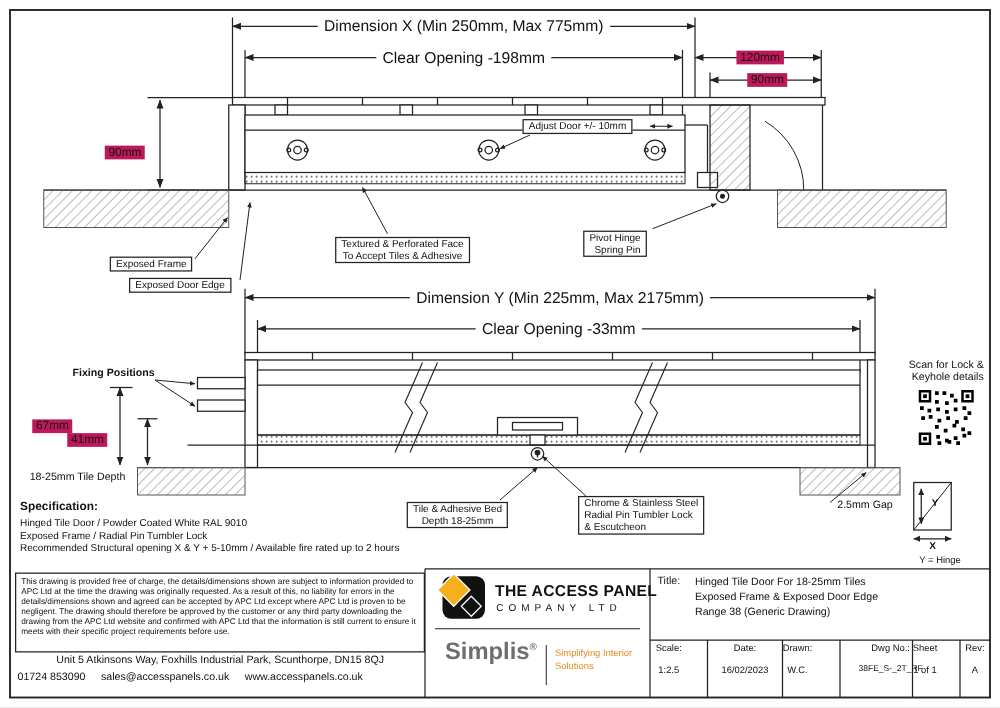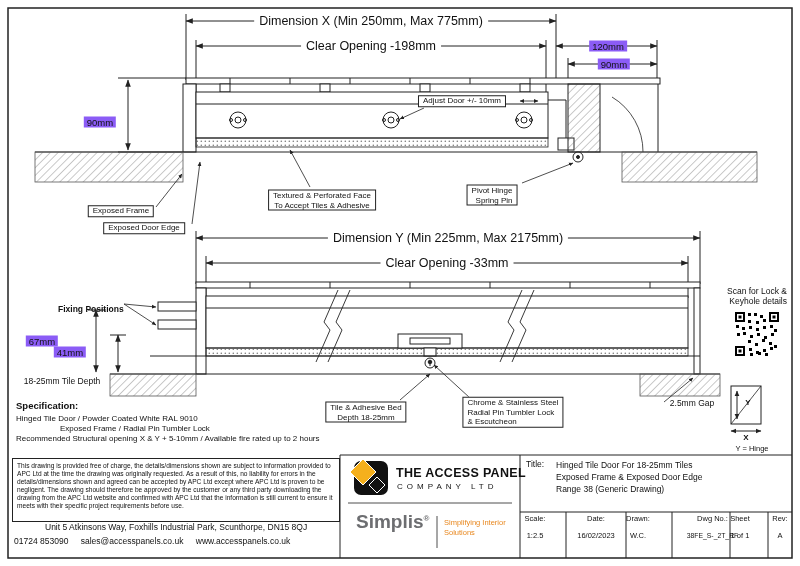--- a/index.html
+++ b/index.html
@@ -2,21 +2,21 @@
 <html><head>
 <meta charset="utf-8">
 <style>
   html,body{margin:0;padding:0;background:#d9d9d9;font-family:"Liberation Sans",sans-serif;}
   .page{position:relative;width:800px;height:566px;background:#ffffff;overflow:hidden;color:#111;}
   svg.lines{position:absolute;left:0;top:0;}
   .t{position:absolute;white-space:nowrap;color:#111;}
   .c{transform:translate(-50%,-50%);}
   .ch{transform:translate(-50%,0);}
   .dimtxt{font-size:12.5px;background:#fff;padding:0 5px;}
-  .dimsm{font-size:9.5px;background:#8b5cf6;padding:0 3px;}
+  .dimsm{font-size:9.5px;background:#be185d;padding:0 3px;}
   .ann{font-size:8px;line-height:9.5px;text-align:center;}
   .box{border:1px solid #222;background:#fff;padding:0 4px;}
   .plain{font-size:8.5px;}
   .bold{font-weight:bold;}
   .spec-line{position:absolute;left:16px;font-size:8px;}
   .disclaimer{position:absolute;left:12px;top:458px;width:318px;height:56px;border:1px solid #222;
               padding:3px 4px;font-size:6.6px;line-height:8.1px;overflow:hidden;}
   .addr{font-size:8.5px;}
   .meta-col{position:absolute;top:514px;text-align:center;font-size:7.5px;line-height:9px;}
   .meta-col .val{margin-top:8px;}
@@ -247,21 +247,21 @@
   <div>Pivot Hinge</div>
   <div>Spring Pin</div>
 </div>
 
 <div class="t c ann box" style="left:121px;top:211px;">Exposed Frame</div>
 <div class="t c ann box" style="left:144px;top:228px;">Exposed Door Edge</div>
 
 <div class="t c dimtxt" style="left:448px;top:238px;">Dimension Y (Min 225mm, Max 2175mm)</div>
 <div class="t c dimtxt" style="left:447px;top:263px;">Clear Opening -33mm</div>
 
-<div class="t plain bold" style="left:58px;top:304px;">Fixing Positions</div>
+<div class="t plain bold" style="left:58px;top:293px;">Fixing Positions</div>
 <div class="t c dimsm" style="left:42px;top:341px;">67mm</div>
 <div class="t c dimsm" style="left:70px;top:352px;">41mm</div>
 <div class="t c plain" style="left:62px;top:381px;">18-25mm Tile Depth</div>
 
 <div class="t c ann box" style="left:366px;top:412px;">
   <div>Tile &amp; Adhesive Bed</div>
   <div>Depth 18-25mm</div>
 </div>
 
 <div class="t c ann box" style="left:513px;top:412px;text-align:left;">
@@ -275,21 +275,21 @@
 <div class="t ch" style="left:757px;top:286px;font-size:8.5px;line-height:10px;text-align:right;">
   <div>Scan for Lock &amp;</div>
   <div>Keyhole details</div>
 </div>
 <div class="t c" style="left:748px;top:402px;font-size:8px;font-weight:bold;">Y</div>
 <div class="t c" style="left:746px;top:437px;font-size:8px;font-weight:bold;">X</div>
 <div class="t c" style="left:752px;top:448px;font-size:7.5px;">Y = Hinge</div>
 
 <div class="t bold" style="left:16px;top:400px;font-size:9.5px;">Specification:</div>
 <div class="spec-line" style="top:414px;">Hinged Tile Door / Powder Coated White RAL 9010</div>
-<div class="spec-line" style="top:424px;margin-left:44px;">Exposed Frame / Radial Pin Tumbler Lock</div>
+<div class="spec-line" style="top:424px;">Exposed Frame / Radial Pin Tumbler Lock</div>
 <div class="spec-line" style="top:434px;">Recommended Structural opening X &amp; Y + 5-10mm / Available fire rated up to 2 hours</div>
 
 <div class="disclaimer">This drawing is provided free of charge, the details/dimensions shown are subject to information provided to APC Ltd at the time the drawing was originally requested. As a result of this, no liability for errors in the details/dimensions shown and agreed can be accepted by APC Ltd except where APC Ltd is proven to be negligent. The drawing should therefore be approved by the customer or any third party downloading the drawing from the APC Ltd website and confirmed with APC Ltd that the information is still current to ensure it meets with their specific project requirements before use.</div>
 
 <div class="t addr" style="left:14px;top:522px;padding-left:31px;">Unit 5 Atkinsons Way, Foxhills Industrial Park, Scunthorpe, DN15 8QJ</div>
 <div class="t addr" style="left:14px;top:536px;">
   <span>01724 853090</span>
   <span style="margin-left:10px;">sales@accesspanels.co.uk</span>
   <span style="margin-left:10px;">www.accesspanels.co.uk</span>
 </div>

